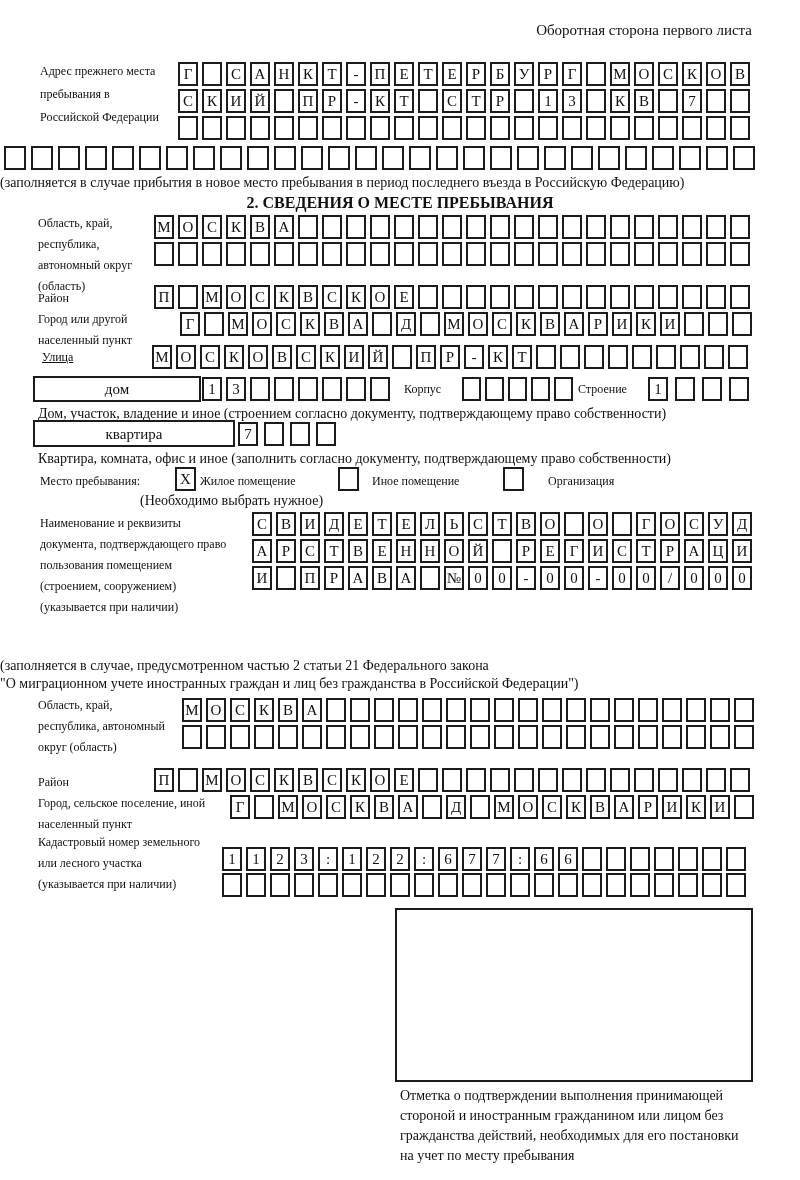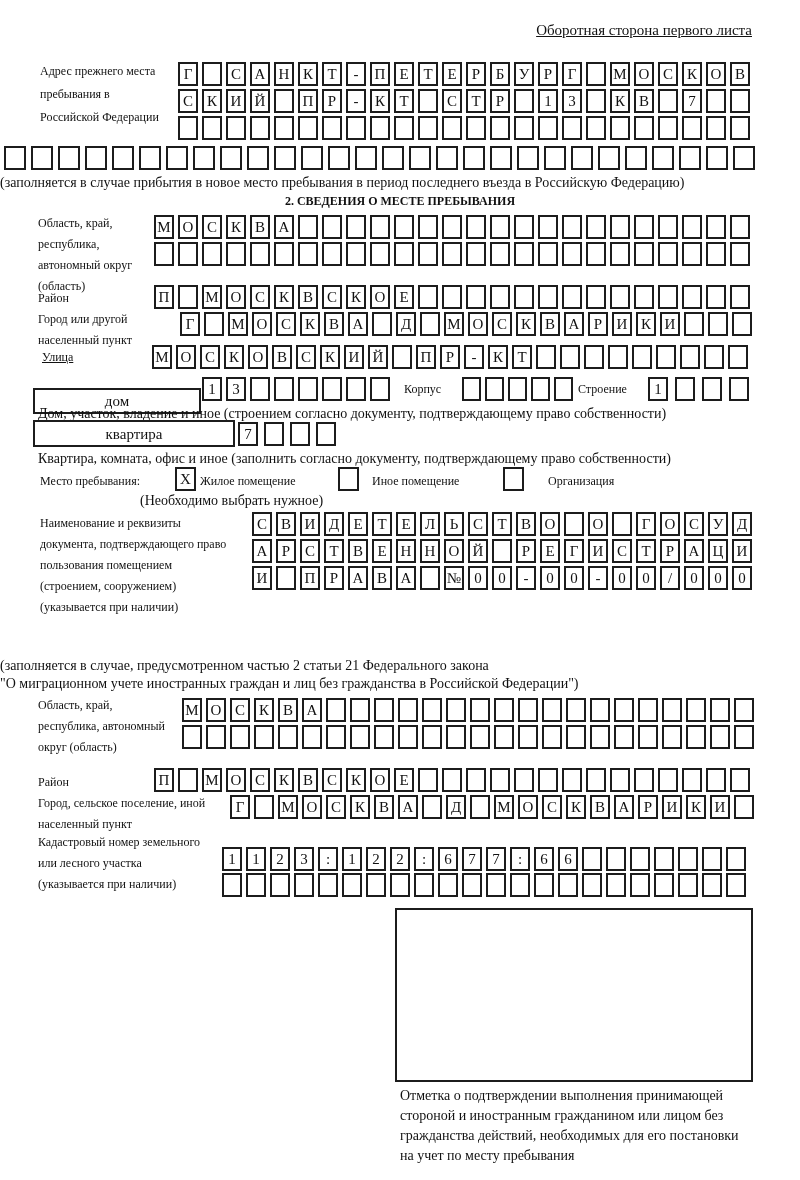--- a/index.html
+++ b/index.html
@@ -5,42 +5,42 @@
   html,body { margin:0; padding:0; background:#ffffff; }
   #page {
     position:relative; width:800px; height:1180px; background:#ffffff;
     font-family:"Liberation Serif","DejaVu Serif",serif; color:#111;
     overflow:hidden;
   }
   .lbl { position:absolute; font-size:12px; line-height:21px; }
   .lh23 { line-height:23px; }
   .note { position:absolute; font-size:14px; line-height:18px; }
   .center { }
-  .heading { position:absolute; left:0; width:800px; text-align:center; font-weight:bold; font-size:12px; }
+  .heading { position:absolute; left:0; width:800px; text-align:center; font-weight:bold; font-size:16px; }
   .cells { position:absolute; white-space:nowrap; }
   .c {
     display:inline-block; box-sizing:border-box; width:20px; height:24px;
     border:2px solid #1c1c1c; margin-right:4px; background:#fff;
     font-family:"Liberation Serif","DejaVu Serif",serif;
     font-size:15px; line-height:20px; text-align:center; vertical-align:top;
   }
   .p27 .c { width:22px; margin-right:5px; }
   .g6  .c { margin-right:6px; }
   .g7  .c { margin-right:7px; }
   .k5  .c { width:19px; margin-right:4px; }
   .bigbox {
     position:absolute; box-sizing:border-box; border:2px solid #1c1c1c;
     text-align:center; font-size:15px; background:#fff;
   }
   .cb {
     position:absolute; box-sizing:border-box; width:21px; height:24px;
     border:2px solid #1c1c1c; text-align:center; font-size:15px; line-height:20px; background:#fff;
   }
   .stamp { position:absolute; box-sizing:border-box; border:2px solid #1c1c1c; background:#fff; }
-  .corner { position:absolute; font-size:15px;text-decoration:underline; }
+  .corner { position:absolute; font-size:15px; }
 </style>
 </head>
 <body>
 
 <div id="page">
 
   <div class="corner" style="top:22px; right:48px;">Оборотная сторона первого листа</div>
 
   <div class="lbl lh23" style="left:40px; top:60px; width:120px;">Адрес прежнего места пребывания в Российской Федерации</div>
   <div class="cells" style="left:178px; top:62px;"><span class="c">Г</span><span class="c"></span><span class="c">С</span><span class="c">А</span><span class="c">Н</span><span class="c">К</span><span class="c">Т</span><span class="c">-</span><span class="c">П</span><span class="c">Е</span><span class="c">Т</span><span class="c">Е</span><span class="c">Р</span><span class="c">Б</span><span class="c">У</span><span class="c">Р</span><span class="c">Г</span><span class="c"></span><span class="c">М</span><span class="c">О</span><span class="c">С</span><span class="c">К</span><span class="c">О</span><span class="c">В</span></div>
@@ -57,21 +57,21 @@
 
   <div class="lbl" style="left:38px; top:288px;">Район</div>
   <div class="cells" style="left:154px; top:285px;"><span class="c">П</span><span class="c"></span><span class="c">М</span><span class="c">О</span><span class="c">С</span><span class="c">К</span><span class="c">В</span><span class="c">С</span><span class="c">К</span><span class="c">О</span><span class="c">Е</span><span class="c"></span><span class="c"></span><span class="c"></span><span class="c"></span><span class="c"></span><span class="c"></span><span class="c"></span><span class="c"></span><span class="c"></span><span class="c"></span><span class="c"></span><span class="c"></span><span class="c"></span><span class="c"></span></div>
 
   <div class="lbl" style="left:38px; top:309px; width:130px;">Город или другой населенный пункт</div>
   <div class="cells" style="left:180px; top:312px;"><span class="c">Г</span><span class="c"></span><span class="c">М</span><span class="c">О</span><span class="c">С</span><span class="c">К</span><span class="c">В</span><span class="c">А</span><span class="c"></span><span class="c">Д</span><span class="c"></span><span class="c">М</span><span class="c">О</span><span class="c">С</span><span class="c">К</span><span class="c">В</span><span class="c">А</span><span class="c">Р</span><span class="c">И</span><span class="c">К</span><span class="c">И</span><span class="c"></span><span class="c"></span><span class="c"></span></div>
 
   <div class="lbl" style="left:42px; top:347px;text-decoration:underline;">Улица</div>
   <div class="cells" style="left:152px; top:345px;"><span class="c">М</span><span class="c">О</span><span class="c">С</span><span class="c">К</span><span class="c">О</span><span class="c">В</span><span class="c">С</span><span class="c">К</span><span class="c">И</span><span class="c">Й</span><span class="c"></span><span class="c">П</span><span class="c">Р</span><span class="c">-</span><span class="c">К</span><span class="c">Т</span><span class="c"></span><span class="c"></span><span class="c"></span><span class="c"></span><span class="c"></span><span class="c"></span><span class="c"></span><span class="c"></span><span class="c"></span></div>
 
-  <div class="bigbox" style="left:33px; top:388px; width:168px; height:26px; line-height:23px;">дом</div>
+  <div class="bigbox" style="left:33px; top:376px; width:168px; height:26px; line-height:23px;">дом</div>
   <div class="cells" style="left:202px; top:377px;"><span class="c">1</span><span class="c">3</span><span class="c"></span><span class="c"></span><span class="c"></span><span class="c"></span><span class="c"></span><span class="c"></span></div>
   <div class="lbl" style="left:404px; top:379px;">Корпус</div>
   <div class="cells k5" style="left:462px; top:377px;"><span class="c"></span><span class="c"></span><span class="c"></span><span class="c"></span><span class="c"></span></div>
   <div class="lbl" style="left:578px; top:379px;">Строение</div>
   <div class="cells g7" style="left:648px; top:377px;"><span class="c">1</span><span class="c"></span><span class="c"></span><span class="c"></span></div>
   <div class="note" style="left:38px; top:405px;">Дом, участок, владение и иное (строением согласно документу, подтверждающему право собственности)</div>
 
   <div class="bigbox" style="left:33px; top:420px; width:202px; height:27px; line-height:24px;">квартира</div>
   <div class="cells g6" style="left:238px; top:422px;"><span class="c">7</span><span class="c"></span><span class="c"></span><span class="c"></span></div>
   <div class="note" style="left:38px; top:450px;">Квартира, комната, офис и иное (заполнить согласно документу, подтверждающему право собственности)</div>

